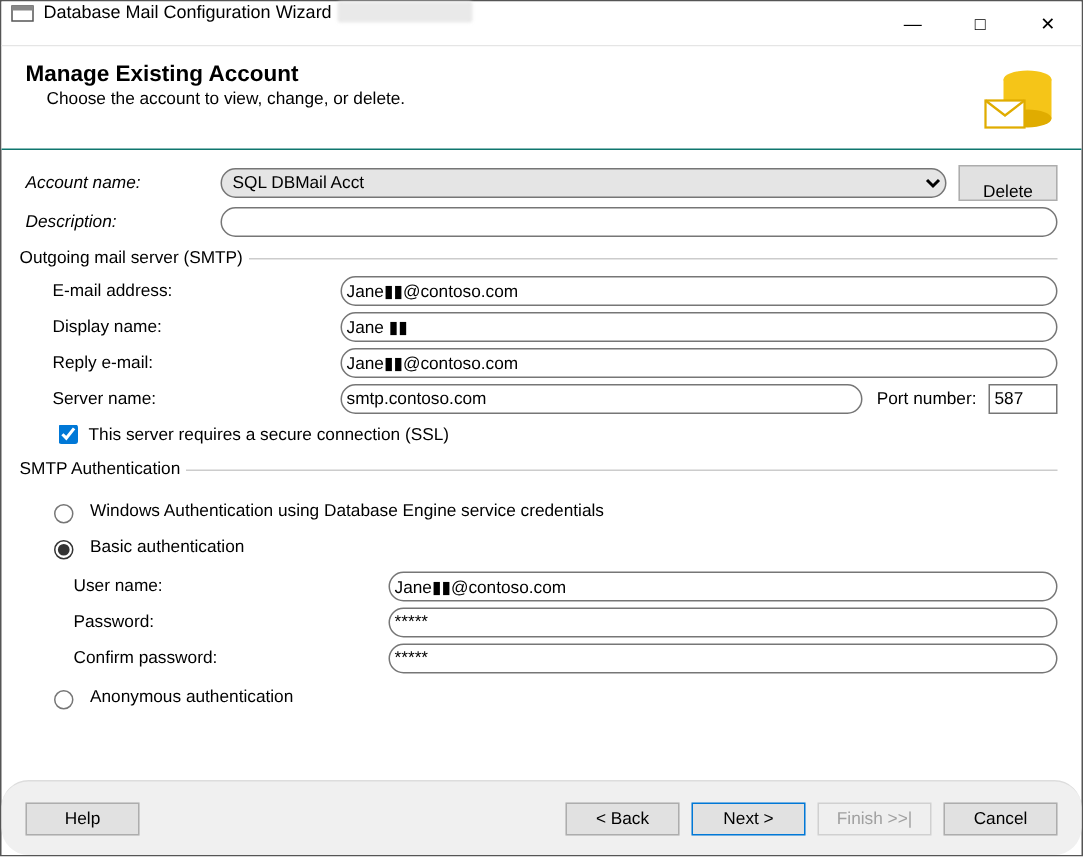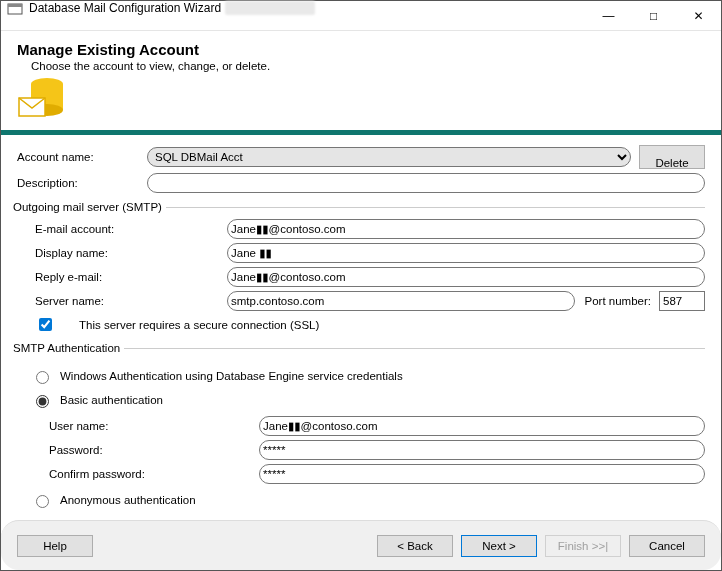--- a/index.html
+++ b/index.html
@@ -4,38 +4,38 @@
 <style>
   * { box-sizing: border-box; font-family: "Segoe UI", Tahoma, sans-serif; }
   html,body { margin:0; padding:0; }
   .window { width:722px; height:571px; border:1px solid #555; background:#fff; position:relative; }
   .titlebar { height:30px; display:flex; padding:0 0 0 6px; background:#fff; border-bottom:1px solid #e5e5e5;}
   .titlebar .icon { width:16px; height:16px; margin-right:6px; }
   .titlebar .title { font-size:12px; flex:0 0 auto; }
   .titlebar .blur { width:90px; height:14px; margin-left:4px; background:#e9e9e9; filter:blur(1px); border-radius:2px;}
   .titlebar .spacer { flex:1; }
   .winbtn { width:45px; height:30px; display:flex; align-items:center; justify-content:center; font-size:12px; font-family:Segoe UI Symbol, sans-serif;}
-  .header { background:#fff; padding:10px 16px 8px 16px; display:flex; border-bottom:5px solid #0f766e; align-items:flex-start;flex-direction:column;}
+  .header { background:#fff; padding:10px 16px 8px 16px; display:flex; border-bottom:1px solid #0f766e; align-items:flex-start;}
   .header .txt { flex:1; }
   .header h1 { margin:0 0 2px 0; font-size:15px; font-weight:700; }
   .header p  { margin:0; font-size:11.5px; color:#000; padding-left:14px;}
   .header .glyph { width:50px; height:50px; }
   .body { padding:10px 16px 0 16px; font-size:11.5px; color:#000; }
   .row { display:flex; align-items:center; margin-bottom:4px; }
-  .lbl { width:130px; }
+  .lbl { width:130px;font-style:italic; }
   .lbl2 { width:210px; padding-left:18px;}
   select, input[type=text], input[type=password] { font-size:11.5px; height:20px; border:1px solid #767676; background:#fff; padding:1px 3px;}
   select { flex:1; background:#e5e5e5; }
   .btn { height:22px; font-size:11.5px; border:1px solid #adadad; background:#e1e1e1; padding:11px 14px; }
   .btn:disabled { color:#a0a0a0; border-color:#d0d0d0; background:#efefef;}
   .btn.primary { border:1.5px solid #0078d7; }
   fieldset { border:none; border-top:1px solid #ccc; margin:8px 0 0 0; padding:6px 0 0 0;}
   legend  { font-size:11.5px; padding:0 4px 0 0; margin-left:-4px;}
   .flex1 { flex:1;border-radius:10px; }
-  .cb { margin:1px 0 0 18px; display:flex; align-items:center; gap:24px;}
+  .cb { margin:1px 0 0 18px; display:flex; align-items:center; gap:4px;}
   input[type=checkbox]{ width:13px; height:13px; accent-color:#0078d7;}
   .radio { display:flex; align-items:center; gap:8px; margin:8px 0 8px 14px;}
   input[type=radio]{ width:13px; height:13px; accent-color:#333;}
   .indent { margin-left:32px; }
   .footer { position:absolute; bottom:0; left:0; right:0; height:50px; border-top:1px solid #ddd; background:#f0f0f0; display:flex; align-items:center; padding:0 16px; gap:8px;border-radius:18px;}
   .footer .spacer{flex:1;}
   .footer .btn { width:76px; padding:0;}
 </style>
 </head>
 <body>
@@ -80,21 +80,21 @@
       <button class="btn" style="width:66px">Delete</button>
     </div>
     <div class="row">
       <span class="lbl">Description:</span>
       <input type="text" class="flex1" value="" style="">
     </div>
 
     <fieldset>
       <legend>Outgoing mail server (SMTP)</legend>
       <div class="row">
-        <span class="lbl2">E-mail account:</span>
+        <span class="lbl2">E-mail address:</span>
         <input type="text" class="flex1" value="Jane▮▮@contoso.com" style="">
       </div>
       <div class="row">
         <span class="lbl2">Display name:</span>
         <input type="text" class="flex1" value="Jane ▮▮" style="">
       </div>
       <div class="row">
         <span class="lbl2">Reply e-mail:</span>
         <input type="text" class="flex1" value="Jane▮▮@contoso.com" style="">
       </div>

